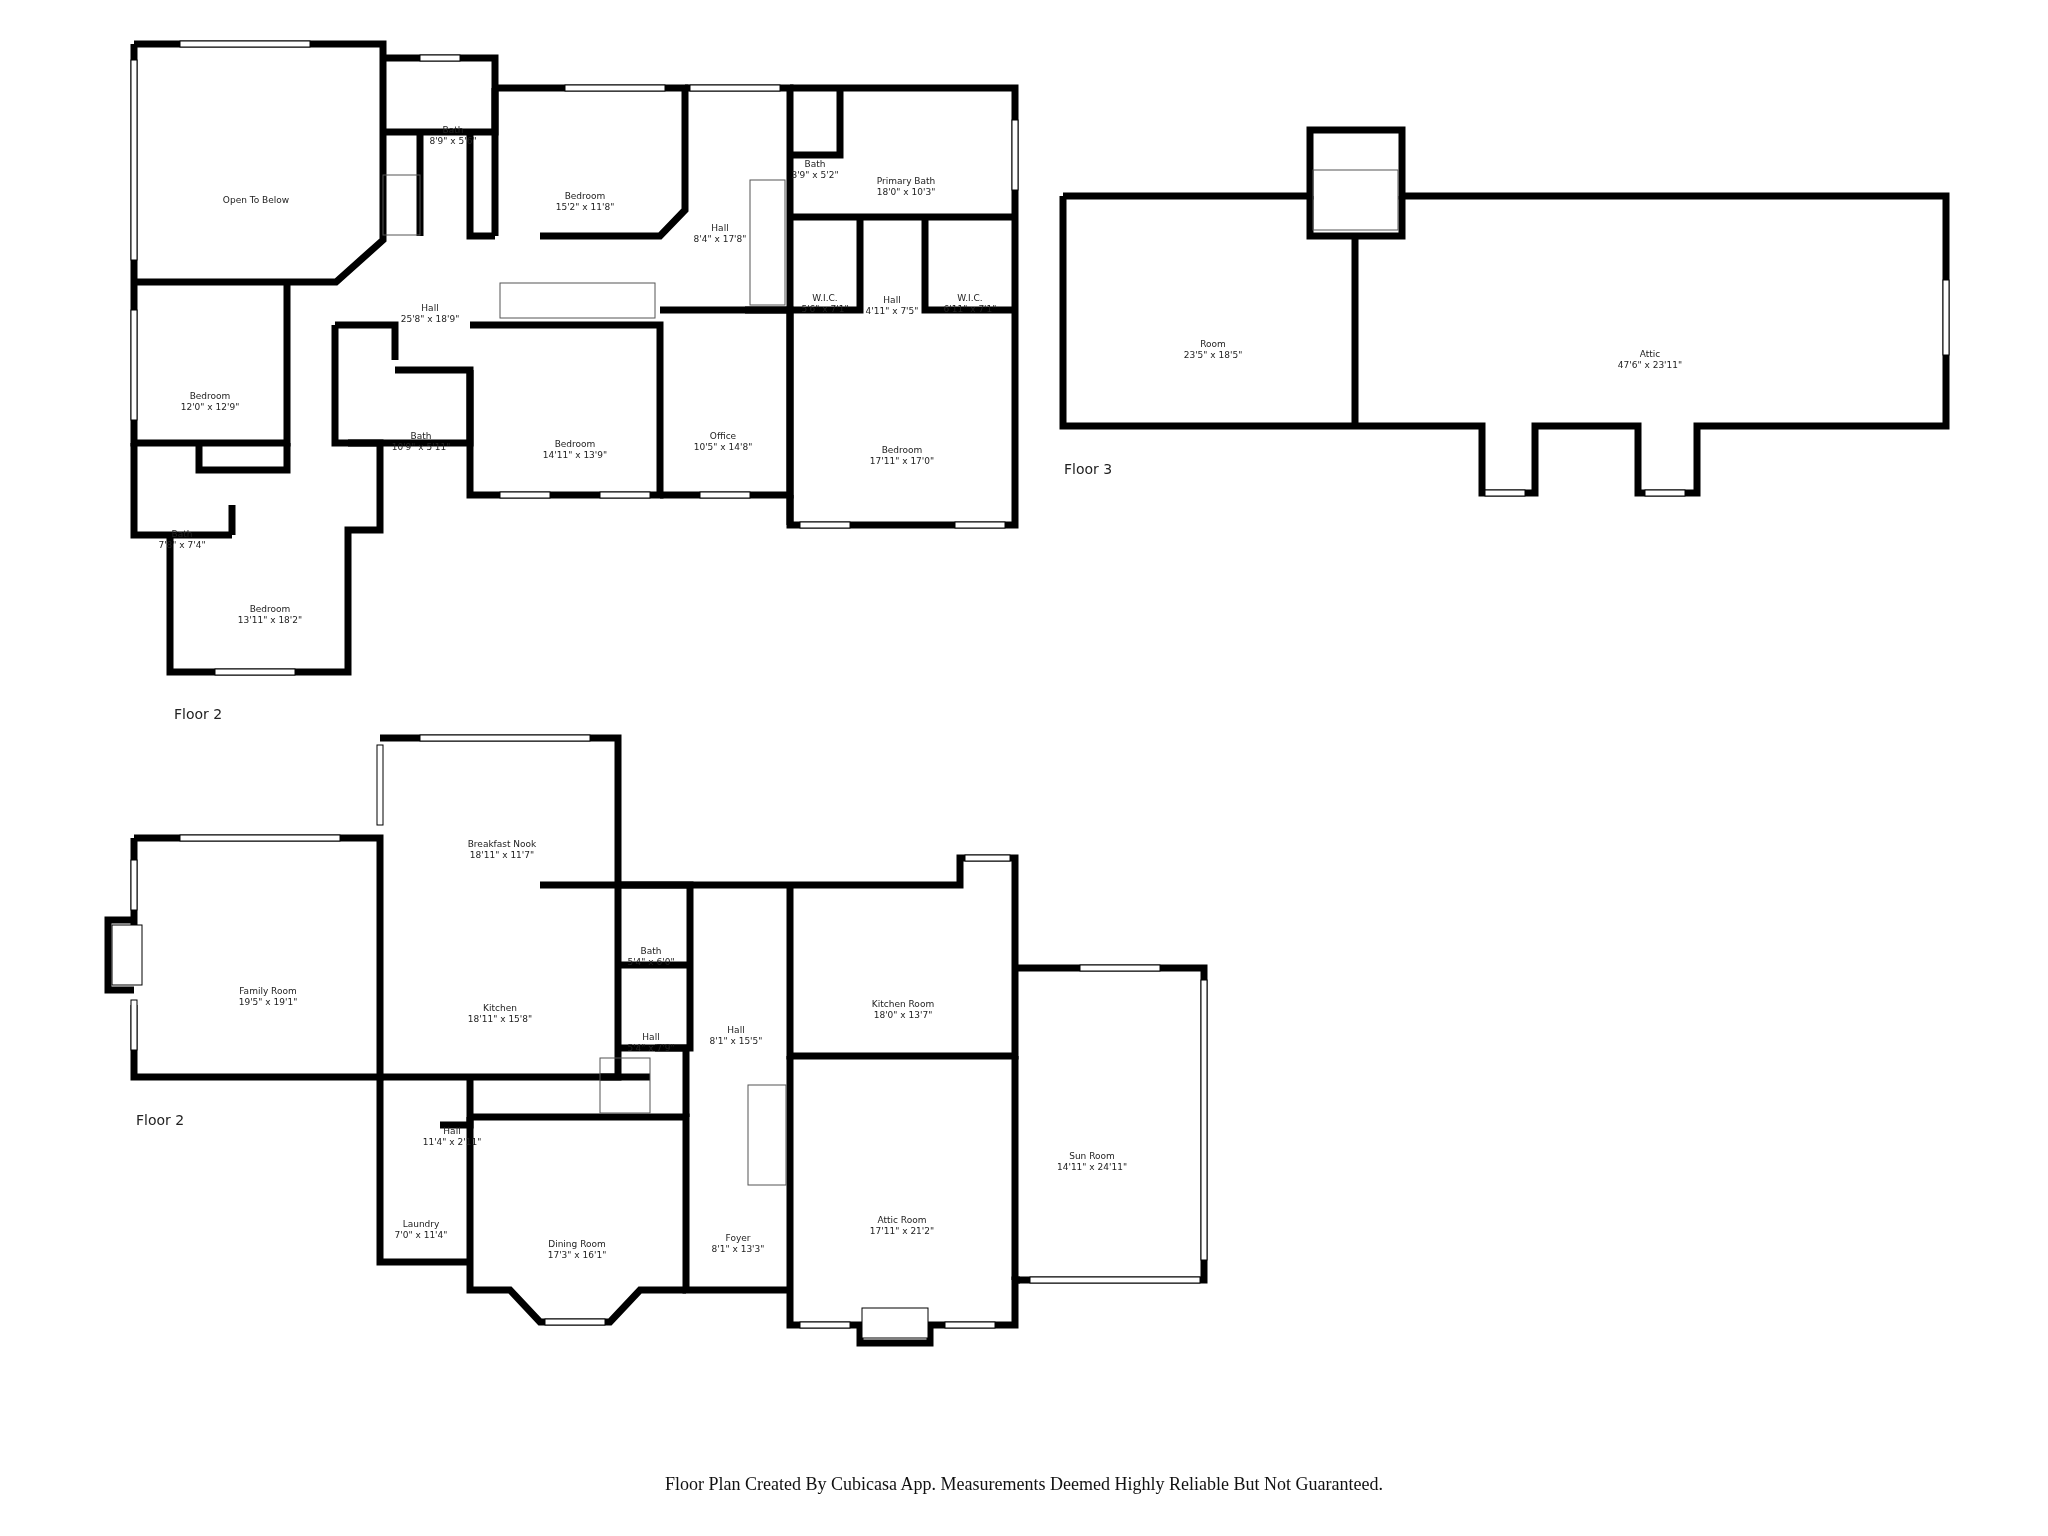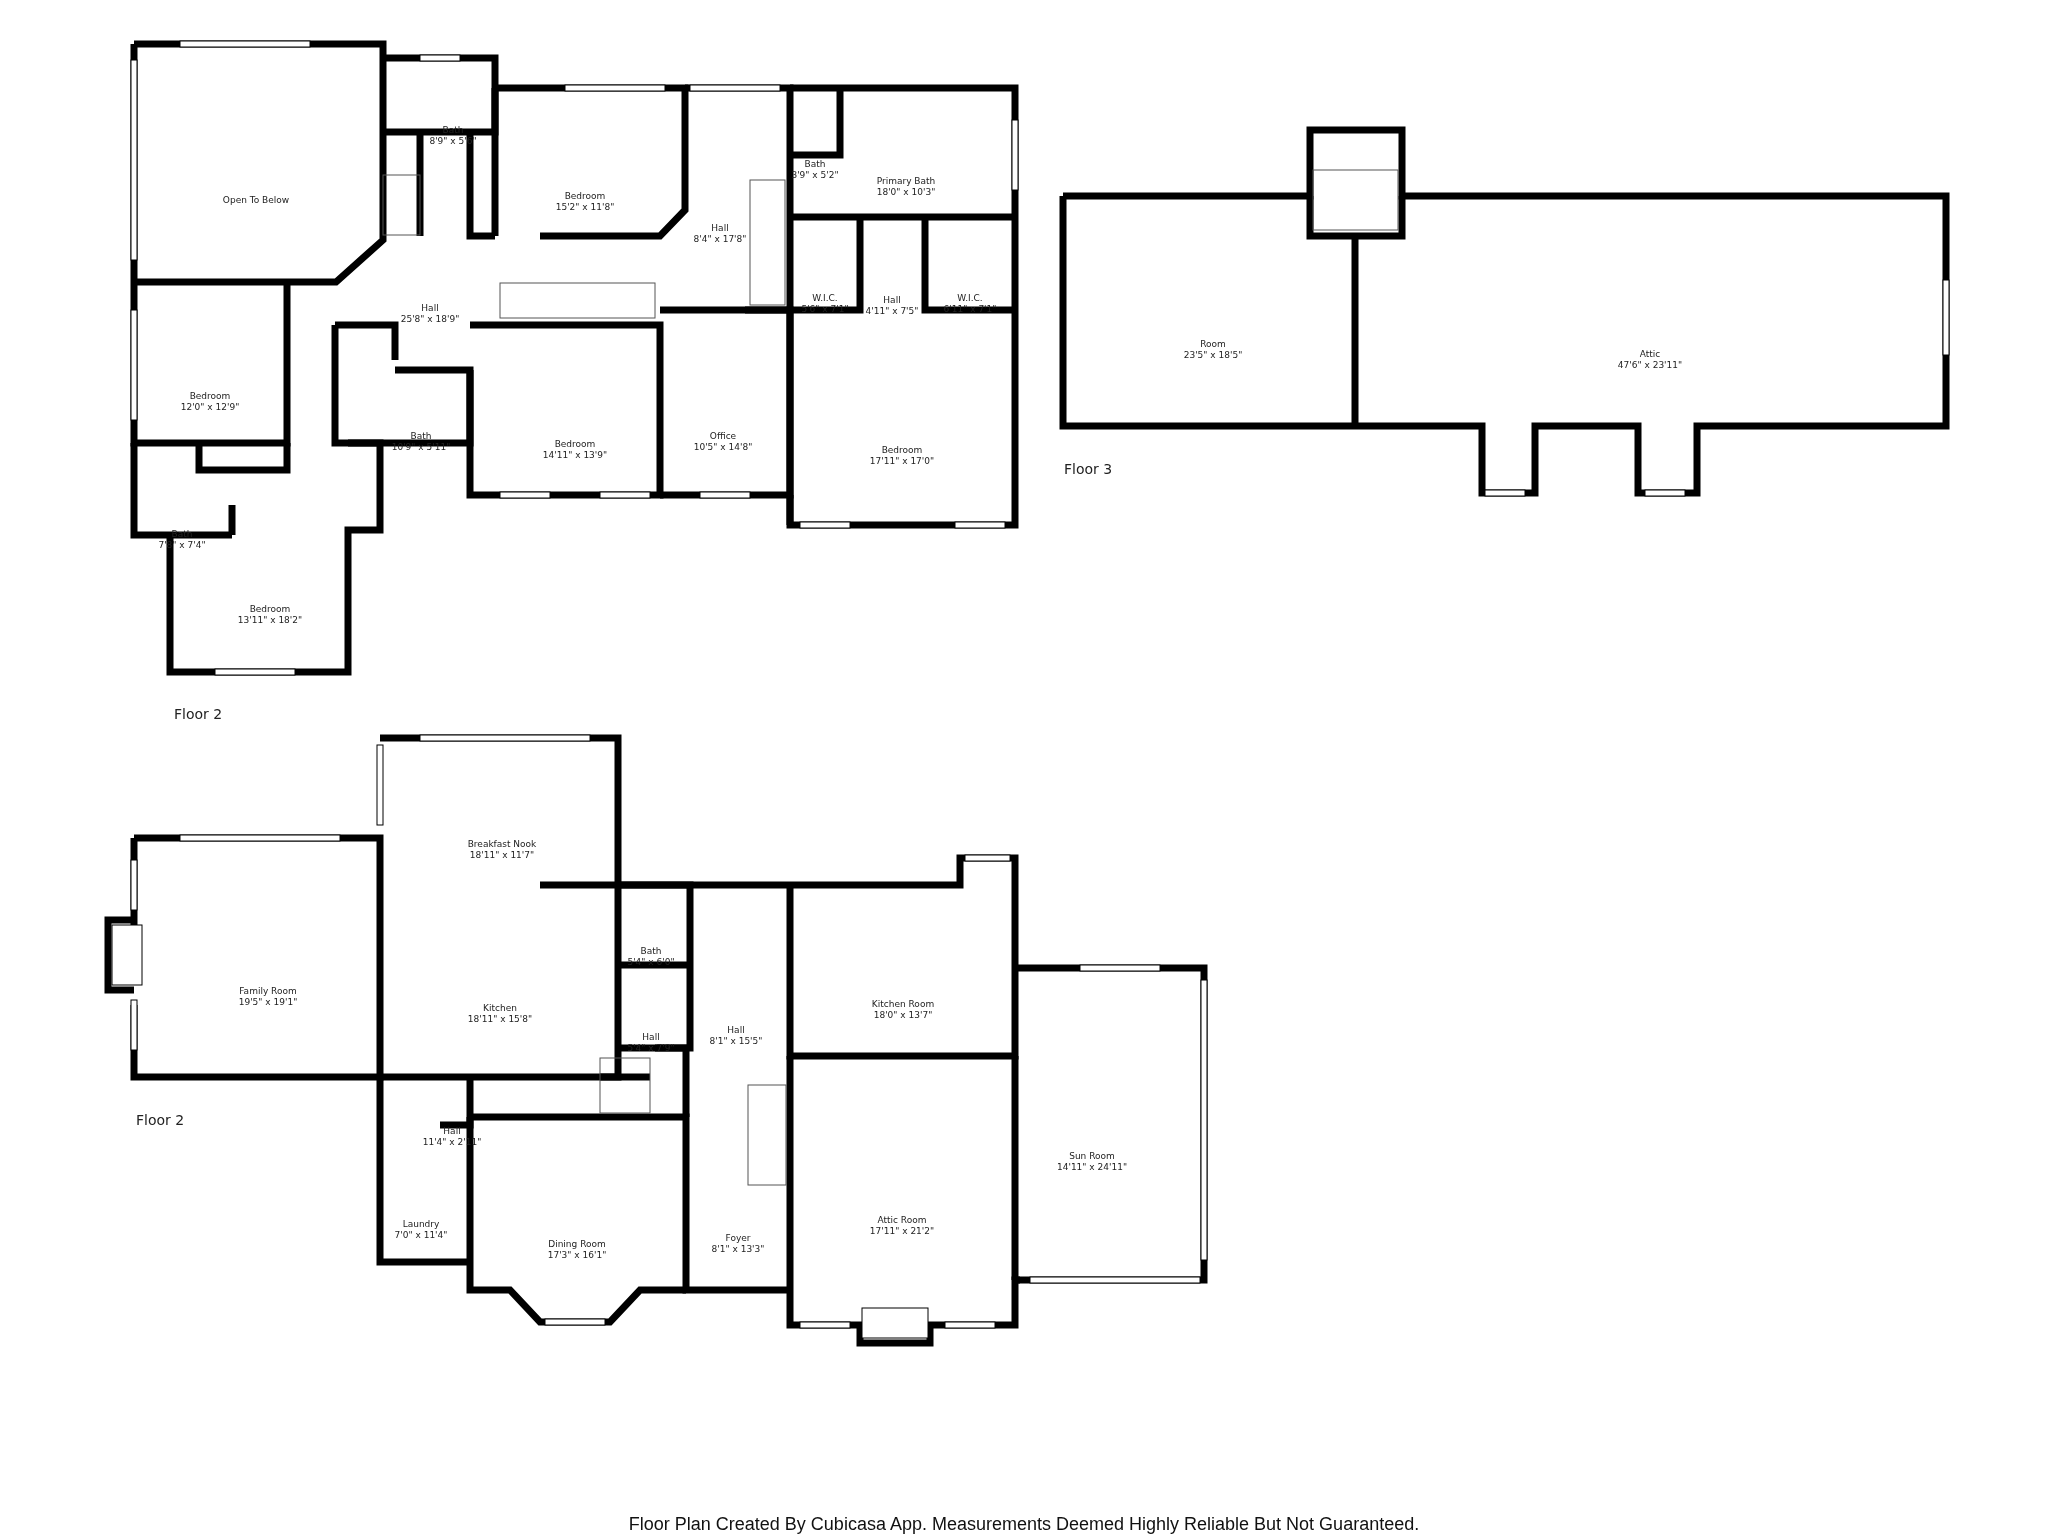--- a/index.html
+++ b/index.html
@@ -1,21 +1,21 @@
 <!DOCTYPE html>
 <html><head>
 <meta charset="utf-8">
 <style>
   html,body{margin:0;padding:0;background:#ffffff;}
   body{width:2048px;height:1536px;position:relative;overflow:hidden;font-family:"DejaVu Sans",sans-serif;color:#111;}
   svg#plan{position:absolute;left:0;top:0;}
   .lbl{position:absolute;transform:translate(-50%,-50%);text-align:center;font-size:9px;line-height:11px;white-space:nowrap;color:#222;margin-top:32px;}
   .lbl .nm,.lbl .dm{display:block;}
   .floor{position:absolute;font-size:14px;color:#222;text-align:center;}
-  .footer{position:absolute;left:0;width:2048px;top:1474px;text-align:center;font-size:18px;font-family:Liberation Sans, sans-serif;color:#111;margin-top:40px;}
+  .footer{position:absolute;left:0;width:2048px;top:1474px;text-align:center;font-size:18px;font-family:Liberation Serif, serif;color:#111;}
 </style>
 </head>
 <body>
 
 <svg id="plan" width="2048" height="1536" viewBox="0 0 2048 1536">
   <g fill="none" stroke="#000" stroke-width="7" stroke-linejoin="miter">
 
     <g>
 
       <polyline points="134,44 383,44 383,240 336,282 134,282"></polyline>

